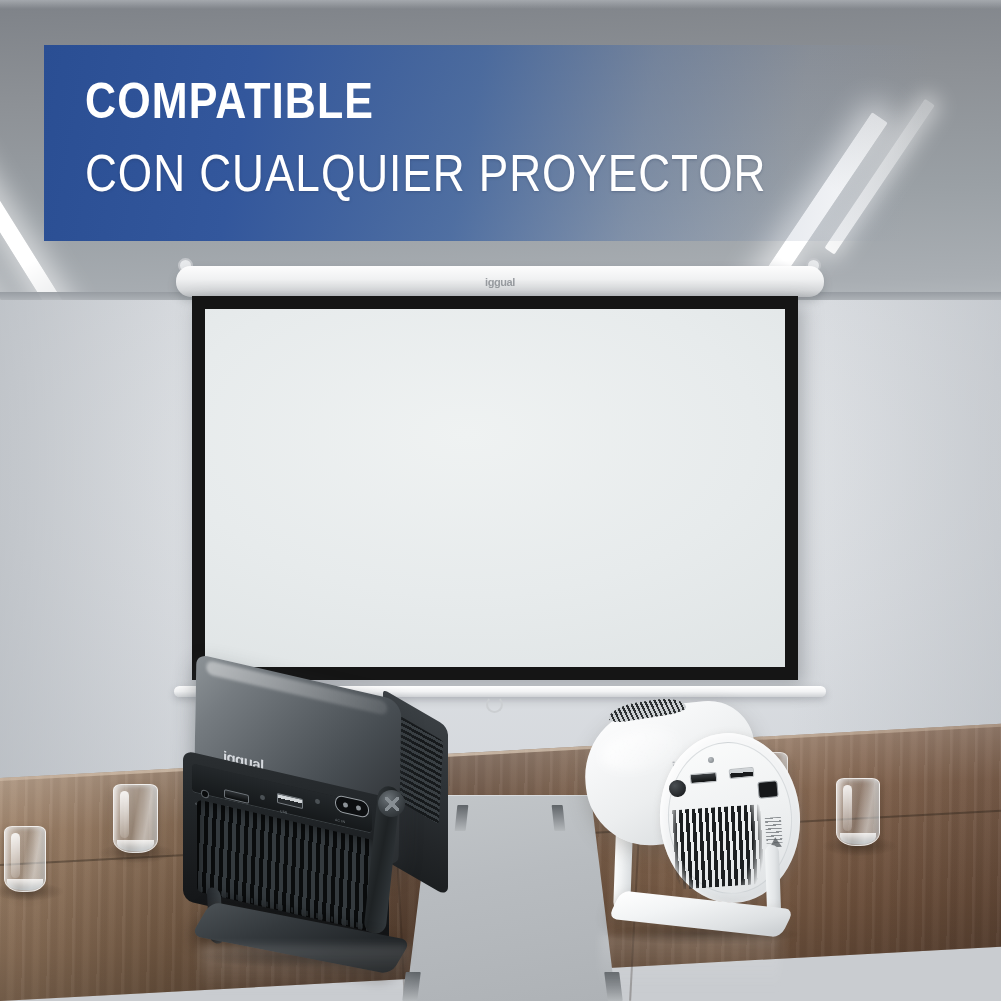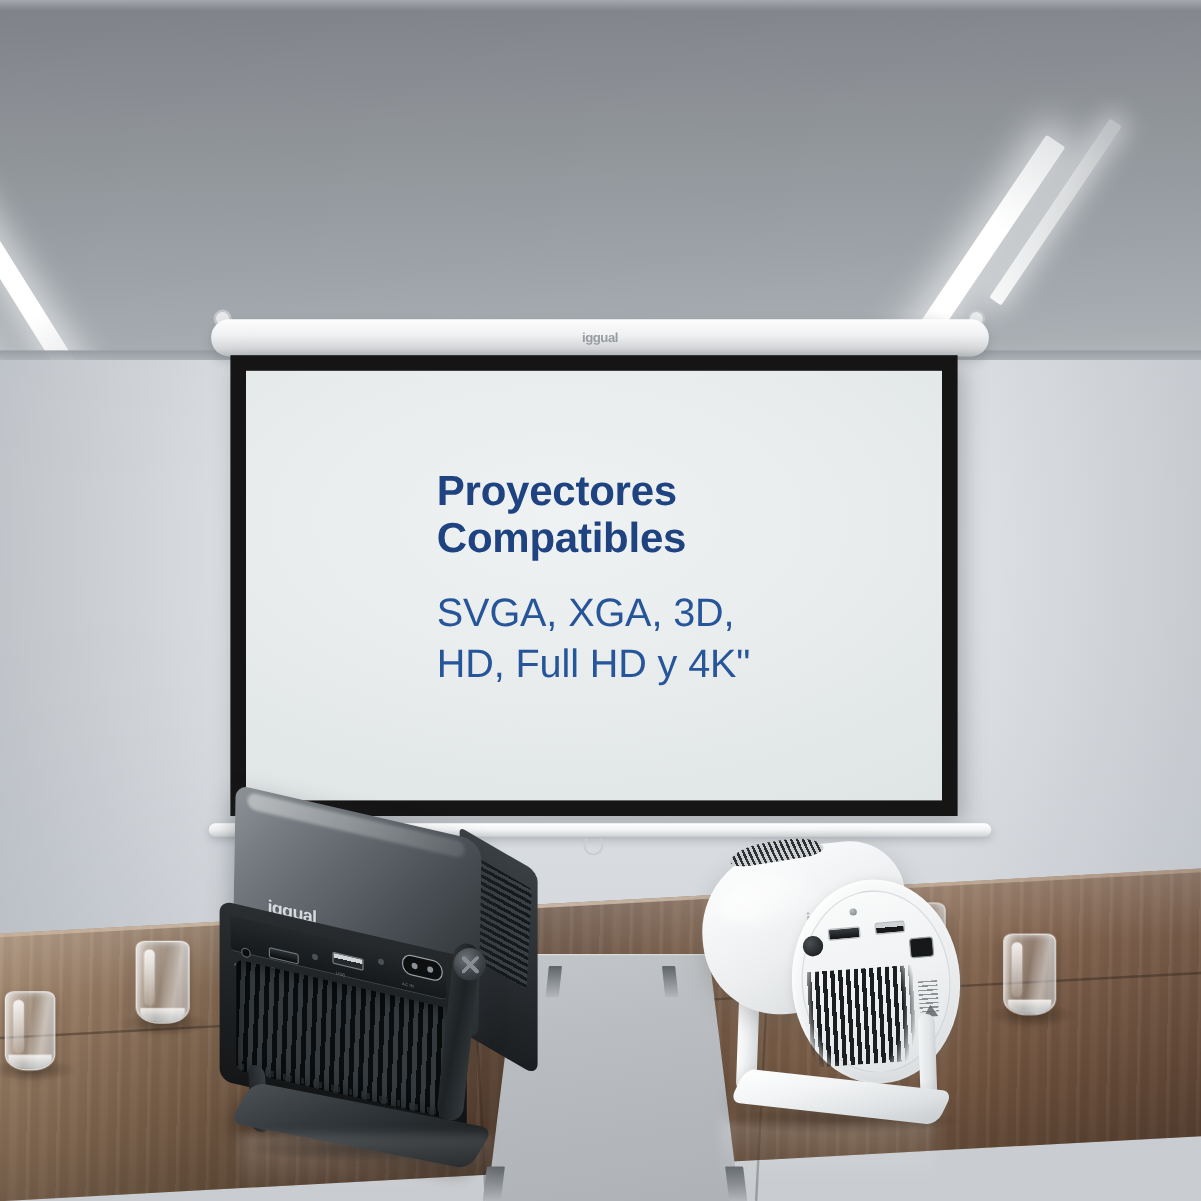--- a/index.html
+++ b/index.html
@@ -644,34 +644,28 @@
   <div class="bracket b-right"></div>
 
   <div class="screen-housing">
     <div class="housing-logo">iggual</div>
   </div>
 
   <div class="screen-frame">
     <div class="screen-surface"></div>
   </div>
 
-  <div class="screen-text">
-    <div class="screen-heading">
-      <div>Proyectores</div>
-      <div>Compatibles</div>
-    </div>
-    <div class="screen-sub">
-      <div>SVGA, XGA, 3D,</div>
-      <div>HD, Full HD y 4K"</div>
-    </div>
-  </div>
 
   <div class="screen-bottom-bar"></div>
   <div class="pull-ring"></div>
 
+  <div class="banner">
+    <div class="banner-line1">COMPATIBLE</div>
+    <div class="banner-line2">CON CUALQUIER PROYECTOR</div>
+  </div>
 
   <div class="table">
     <div class="table-grain"></div>
     <div class="table-edge-hl"></div>
     <div class="table-seam"></div>
     <div class="table-gloss"></div>
   </div>
 
   <div class="panel-side-line left"></div>
   <div class="panel-side-line right"></div>

